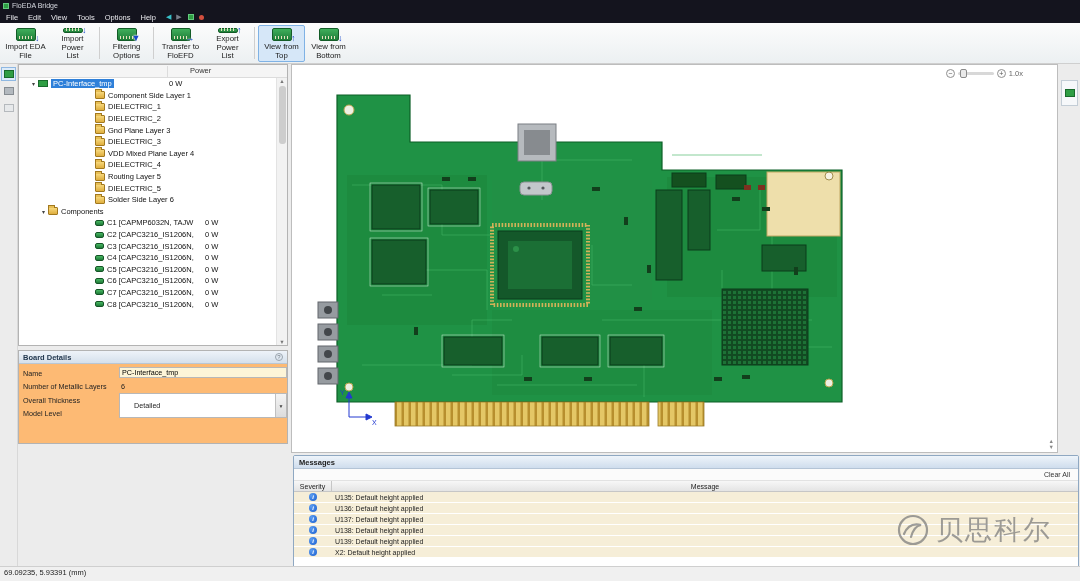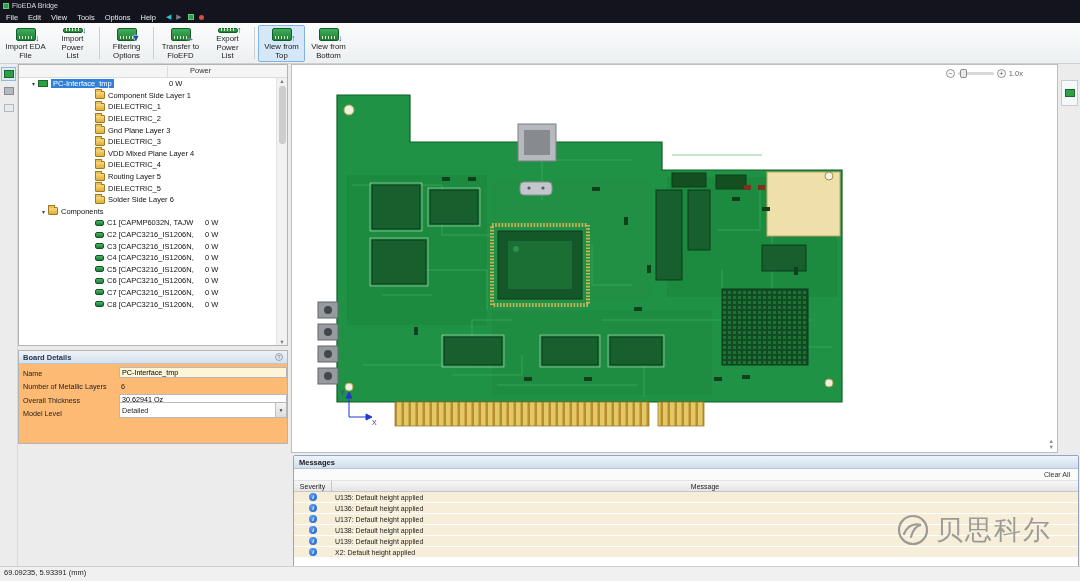--- a/index.html
+++ b/index.html
@@ -55,21 +55,21 @@
 
   
   .board-details { position:absolute; top:286px; left:0; right:2px; height:94px; background:#fdba74; border:1px solid #b3b3b3; }
   .bd-header { height:13px; background:linear-gradient(#eef3f9,#d5e0ec); border-bottom:1px solid #b9c6d4; font-size:7.5px; font-weight:bold; color:#23384f; display:flex; align-items:center; padding:0 4px; }
   .bd-help { margin-left:auto; width:8px; height:8px; border:1px solid #9aa4ae; border-radius:50%; font-size:6px; color:#6c7680; display:flex; align-items:center; justify-content:center; font-weight:normal; }
   .bd-row { position:relative; height:13.5px; font-size:7.2px; display:flex; align-items:flex-end; padding-left:4px; color:#222; }
   .bd-ctrl { position:absolute; left:100px; width:168px; height:11px; }
   .bd-input { width:100%; height:11px; font-size:7.2px; border:1px solid #b8b8b8; padding:0 2px; font-family:inherit; background:#fff; }
   .bd-input.cream { background:#fdf5d8; }
   .bd-plain { position:absolute; left:102px; }
-  .bd-select { position:absolute; left:100px; width:168px; height:16px; border:1px solid #b8b8b8; background:#fff; display:flex; align-items:center; font-size:7.2px; padding-left:2px; }
+  .bd-select { position:absolute; left:100px; width:168px; height:25px; border:1px solid #b8b8b8; background:#fff; display:flex; align-items:center; font-size:7.2px; padding-left:14px; }
   .bd-select .dd { margin-left:auto; width:11px; height:100%; background:linear-gradient(#f4f4f4,#dcdcdc); border-left:1px solid #c0c0c0; font-size:5px; color:#444; display:flex; align-items:center; justify-content:center; }
 
   
   .viewport { position:absolute; top:64px; left:291px; width:767px; height:389px; background:#fff; border:1px solid #bdbdbd; overflow:hidden; }
   .zoom { position:absolute; top:4px; right:34px; display:flex; align-items:center; gap:3px; color:#666; font-size:7.5px; z-index:5; }
   .zbtn { width:9px; height:9px; border:1px solid #909090; border-radius:50%; display:flex; align-items:center; justify-content:center; font-size:7px; line-height:1; color:#555; background:#fbfbfb; }
   .ztrack { width:36px; height:3px; background:#d8d8d8; border-radius:2px; position:relative; }
   .zthumb { position:absolute; left:2px; top:-3px; width:7px; height:9px; background:#e9e9e9; border:1px solid #8a8a8a; border-radius:2px; }
   .vp-arrows { position:absolute; right:3px; bottom:2px; display:flex; flex-direction:column; font-size:5.5px; color:#888; line-height:1.1; z-index:5; }
   .right-tab { position:absolute; left:1061px; top:80px; width:17px; height:26px; background:#f6f8fa; border:1px solid #c3cdd6; display:flex; align-items:center; justify-content:center; }

